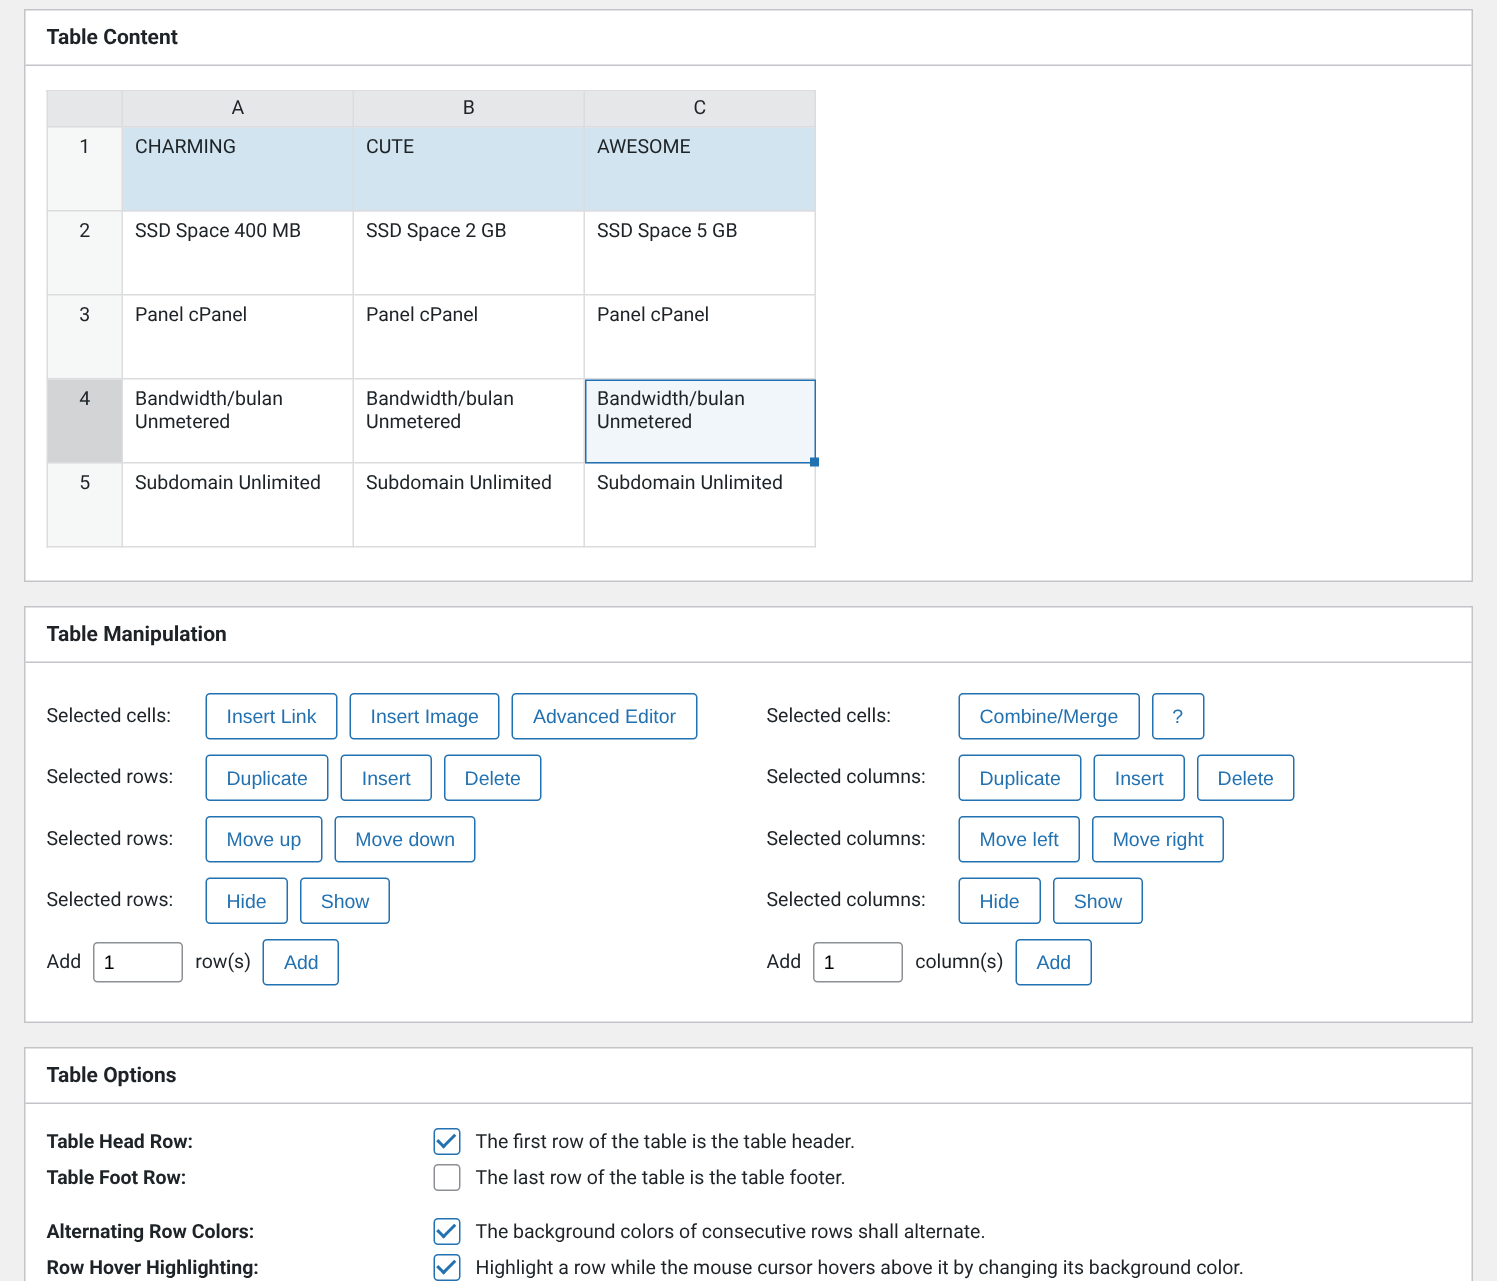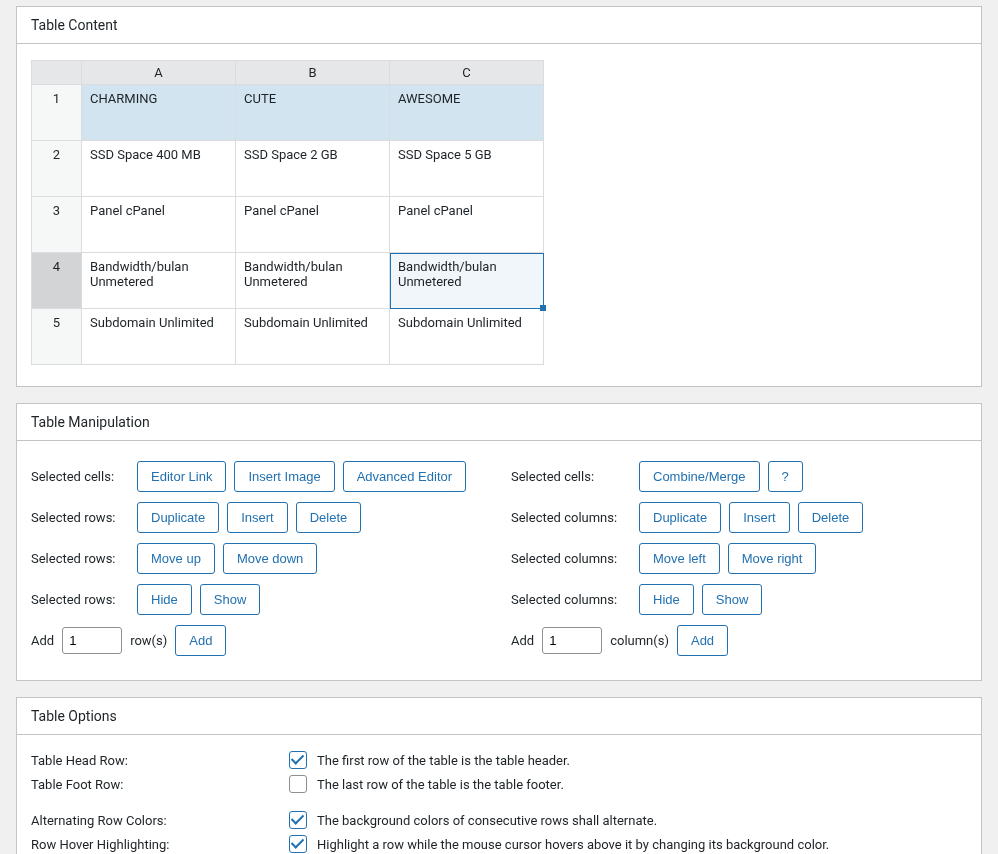--- a/index.html
+++ b/index.html
@@ -1,39 +1,39 @@
 <!DOCTYPE html>
 <html><head>
   <meta charset="utf-8">
   <style>
     * { box-sizing: border-box; margin: 0; padding: 0; }
     body { font-family: -apple-system, BlinkMacSystemFont, "Segoe UI", Roboto, sans-serif; font-size: 13px; color: #1d2327; background: #f0f0f1; padding: 0; }
     .panel { background: #fff; border: 1px solid #c3c4c7; margin: 6px 16px 16px 16px; }
-    .panel-header { padding: 10px 14px; font-weight: 400; font-size: 14px; border-bottom: 1px solid #c3c4c7; }
+    .panel-header { padding: 10px 14px; font-weight: 700; font-size: 14px; border-bottom: 1px solid #c3c4c7; }
     .panel-body { padding: 10px 14px 16px 14px; }
     .tbl-wrap { display: inline-block; margin: 6px 0 2px 0; }
     table.spread { border-collapse: collapse; border: 1px solid #c3c4c7; }
     table.spread th, table.spread td { border: 1px solid #dcdcde; font-size: 13px; padding: 6px 8px; vertical-align: top; text-align: left; min-width: 50px; }
     table.spread thead th { background: #e6e7e8; text-align: center; font-weight: 400; padding: 4px 8px; }
     table.spread thead th.corner { background: #e6e7e8; }
     table.spread tbody th.rownum { background: #f6f7f7; text-align: center; font-weight: 400; width: 44px; }
     table.spread tbody tr td { height: 56px; width: 154px; }
     table.spread tbody tr:first-child td { background: #d2e4ef; }
     table.spread tbody tr:nth-child(4) th.rownum { background: #d3d4d5; }
     table.spread tbody tr:nth-child(4) td:last-child { outline: 1px solid #2271b1; outline-offset: -1px; background: #f1f6fb; position: relative; }
     table.spread tbody tr:nth-child(4) td:last-child::after { content: ""; position: absolute; right: -3px; bottom: -3px; width: 6px; height: 6px; background: #2271b1; }
     .two-col { display: flex; gap: 24px; }
     .col { flex: 1; min-width: 0; }
     .row { display: flex; align-items: center; gap: 8px; margin: 10px 0 8px 0; flex-wrap: wrap; }
     .row .label { width: 98px; color: #1d2327; }
     .col:last-child .row .label { width: 120px; }
     .btn { display: inline-block; line-height: 1; padding: 8px 13px; border: 1px solid #2271b1; color: #2271b1; background: #fff; border-radius: 3px; font-size: 13px; cursor: pointer; }
     .inp { width: 60px; padding: 5px 6px; border: 1px solid #8c8f94; border-radius: 3px; font-size: 13px; }
     .opt-row { display: flex; align-items: center; gap: 10px; margin: 6px 0; }
-    .opt-row .opt-label { width: 248px; }
+    .opt-row .opt-label { width: 248px; font-weight: bold; }
     .chk { appearance: none; width: 18px; height: 18px; border: 1px solid #8c8f94; border-radius: 3px; background: #fff; position: relative; cursor: pointer; }
     .chk:checked { border-color: #2271b1; }
     .chk:checked::after { content: ""; position: absolute; left: 4px; top: 0px; width: 5px; height: 10px; border: solid #2271b1; border-width: 0 2px 2px 0; transform: rotate(45deg); }
     .gap-top { margin-top: 18px; }
   </style>
 </head>
 <body>
 
 <div class="panel">
   <div class="panel-header">Table Content</div>
@@ -86,21 +86,21 @@
 </div>
 
 <div class="panel">
   <div class="panel-header">Table Manipulation</div>
   <div class="panel-body">
     <div class="two-col">
 
       <div class="col">
         <div class="row">
           <span class="label">Selected cells:</span>
-          <button class="btn">Editor Link</button>
+          <button class="btn">Insert Link</button>
           <button class="btn">Insert Image</button>
           <button class="btn">Advanced Editor</button>
         </div>
         <div class="row">
           <span class="label">Selected rows:</span>
           <button class="btn">Duplicate</button>
           <button class="btn">Insert</button>
           <button class="btn">Delete</button>
         </div>
         <div class="row">

